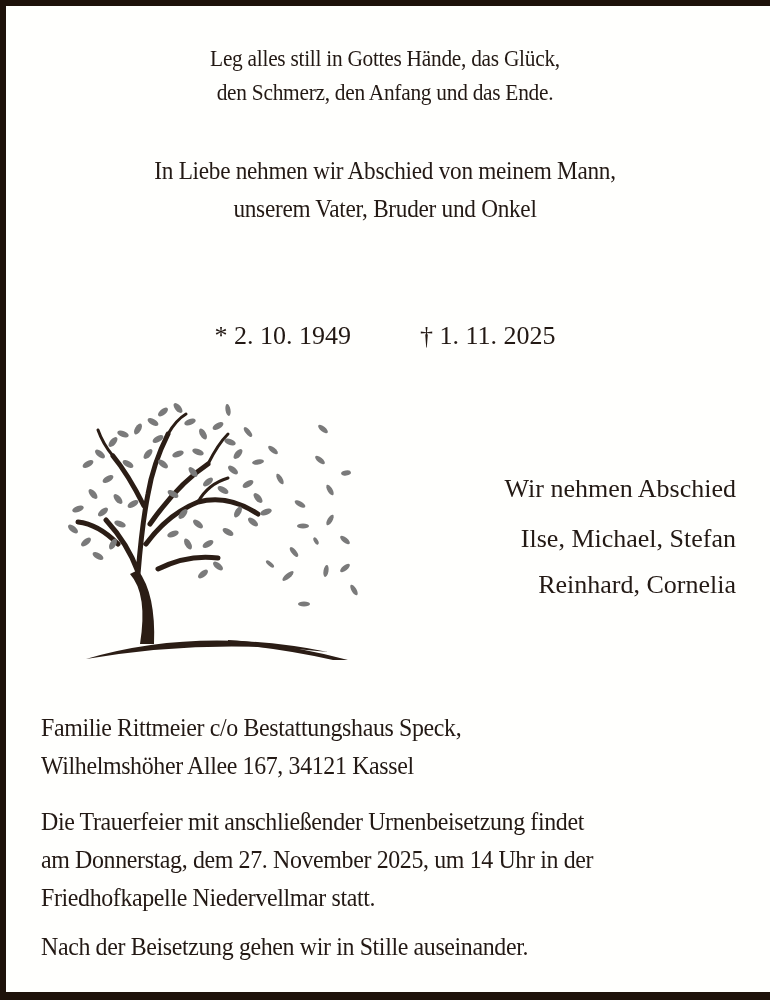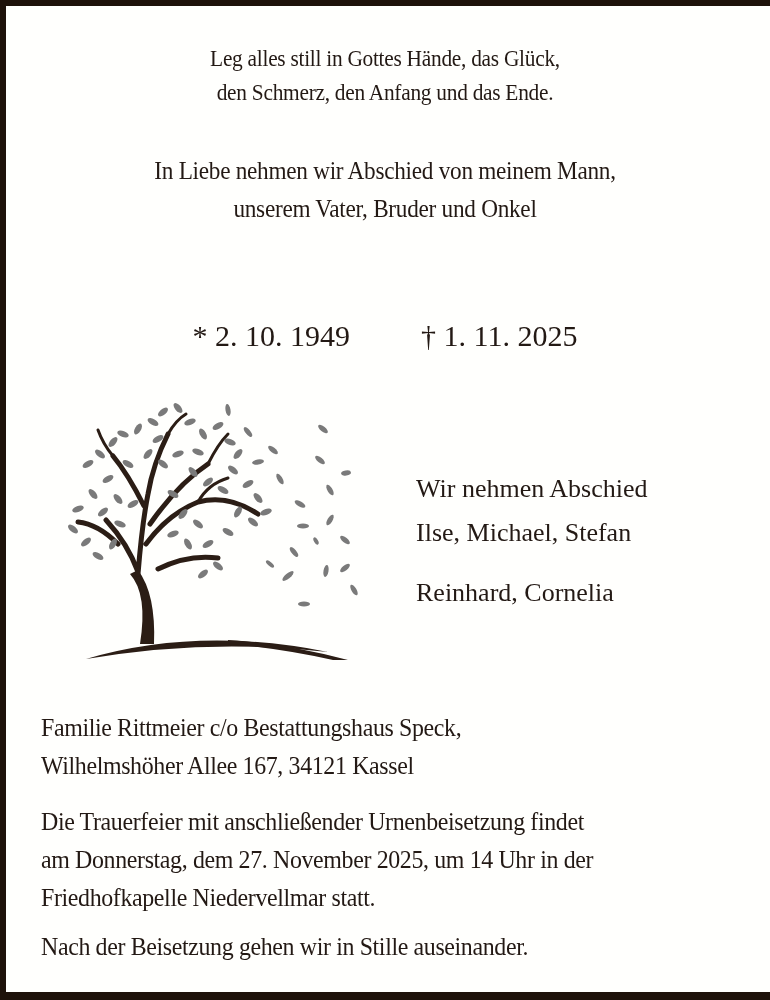--- a/index.html
+++ b/index.html
@@ -13,24 +13,24 @@
       position: absolute; left: 6px; top: 6px;
       width: 758px; height: 986px;
       background: #fffffd;
       padding-left: 20px;
     }
     .abs { position: absolute; }
     .center { left: 0; width: 758px; text-align: center; }
     .verse { font-size: 23px; line-height: 34px; letter-spacing: -0.3px; transform: scaleX(0.93); transform-origin: center; }
     .intro { font-size: 25px; line-height: 38px; letter-spacing: -0.3px; transform: scaleX(0.93); transform-origin: center; }
     .name { font-size: 48px; line-height: 56px; letter-spacing: 0.2px; }
-    .dates { font-size: 30px; line-height: 32px; }
+    .dates { font-size: 26px; line-height: 32px; }
     .dates span { display: inline-block; }
     .mourners { left: 410px; width: 320px; font-size: 26px; line-height: 42px; }
-    .mourners .l { display: block; }
+    .mourners .l { display: block; text-align: right; }
     .bottom { left: 35px; width: 720px; font-size: 26px; line-height: 38px; letter-spacing: -0.4px; transform: scaleX(0.92); transform-origin: left; white-space: nowrap; }
     .bottom .l { display: block; }
     .tree { left: 52px; top: 388px; }
   </style>
 </head>
 <body>
 
 <div class="frame">
 
   <div class="abs center verse" style="top:36px">
@@ -130,22 +130,22 @@
         <ellipse cx="268" cy="177" rx="6" ry="2.5" transform="rotate(-80 268 177)"></ellipse>
         <ellipse cx="287" cy="174" rx="6" ry="2.5" transform="rotate(-40 287 174)"></ellipse>
         <ellipse cx="296" cy="196" rx="6" ry="2.5" transform="rotate(60 296 196)"></ellipse>
         <ellipse cx="246" cy="210" rx="6" ry="2.5" transform="rotate(0 246 210)"></ellipse>
       </g>
     </svg>
   </div>
 
   <div class="abs mourners" style="top:462px">
     <span class="l">Wir nehmen Abschied</span>
-    <span class="l" style="margin-top:2px">Ilse, Michael, Stefan</span>
-    <span class="l" style="margin-top:18px">Reinhard, Cornelia</span>
+    <span class="l" style="margin-top:8px">Ilse, Michael, Stefan</span>
+    <span class="l" style="margin-top:4px">Reinhard, Cornelia</span>
   </div>
 
   <div class="abs bottom" style="top:703px">
     <span class="l">Familie Rittmeier c/o Bestattungshaus Speck,</span>
     <span class="l">Wilhelmshöher Allee 167, 34121 Kassel</span>
   </div>
 
   <div class="abs bottom" style="top:797px">
     <span class="l">Die Trauerfeier mit anschließender Urnenbeisetzung findet</span>
     <span class="l">am Donnerstag, dem 27. November 2025, um 14 Uhr in der</span>

